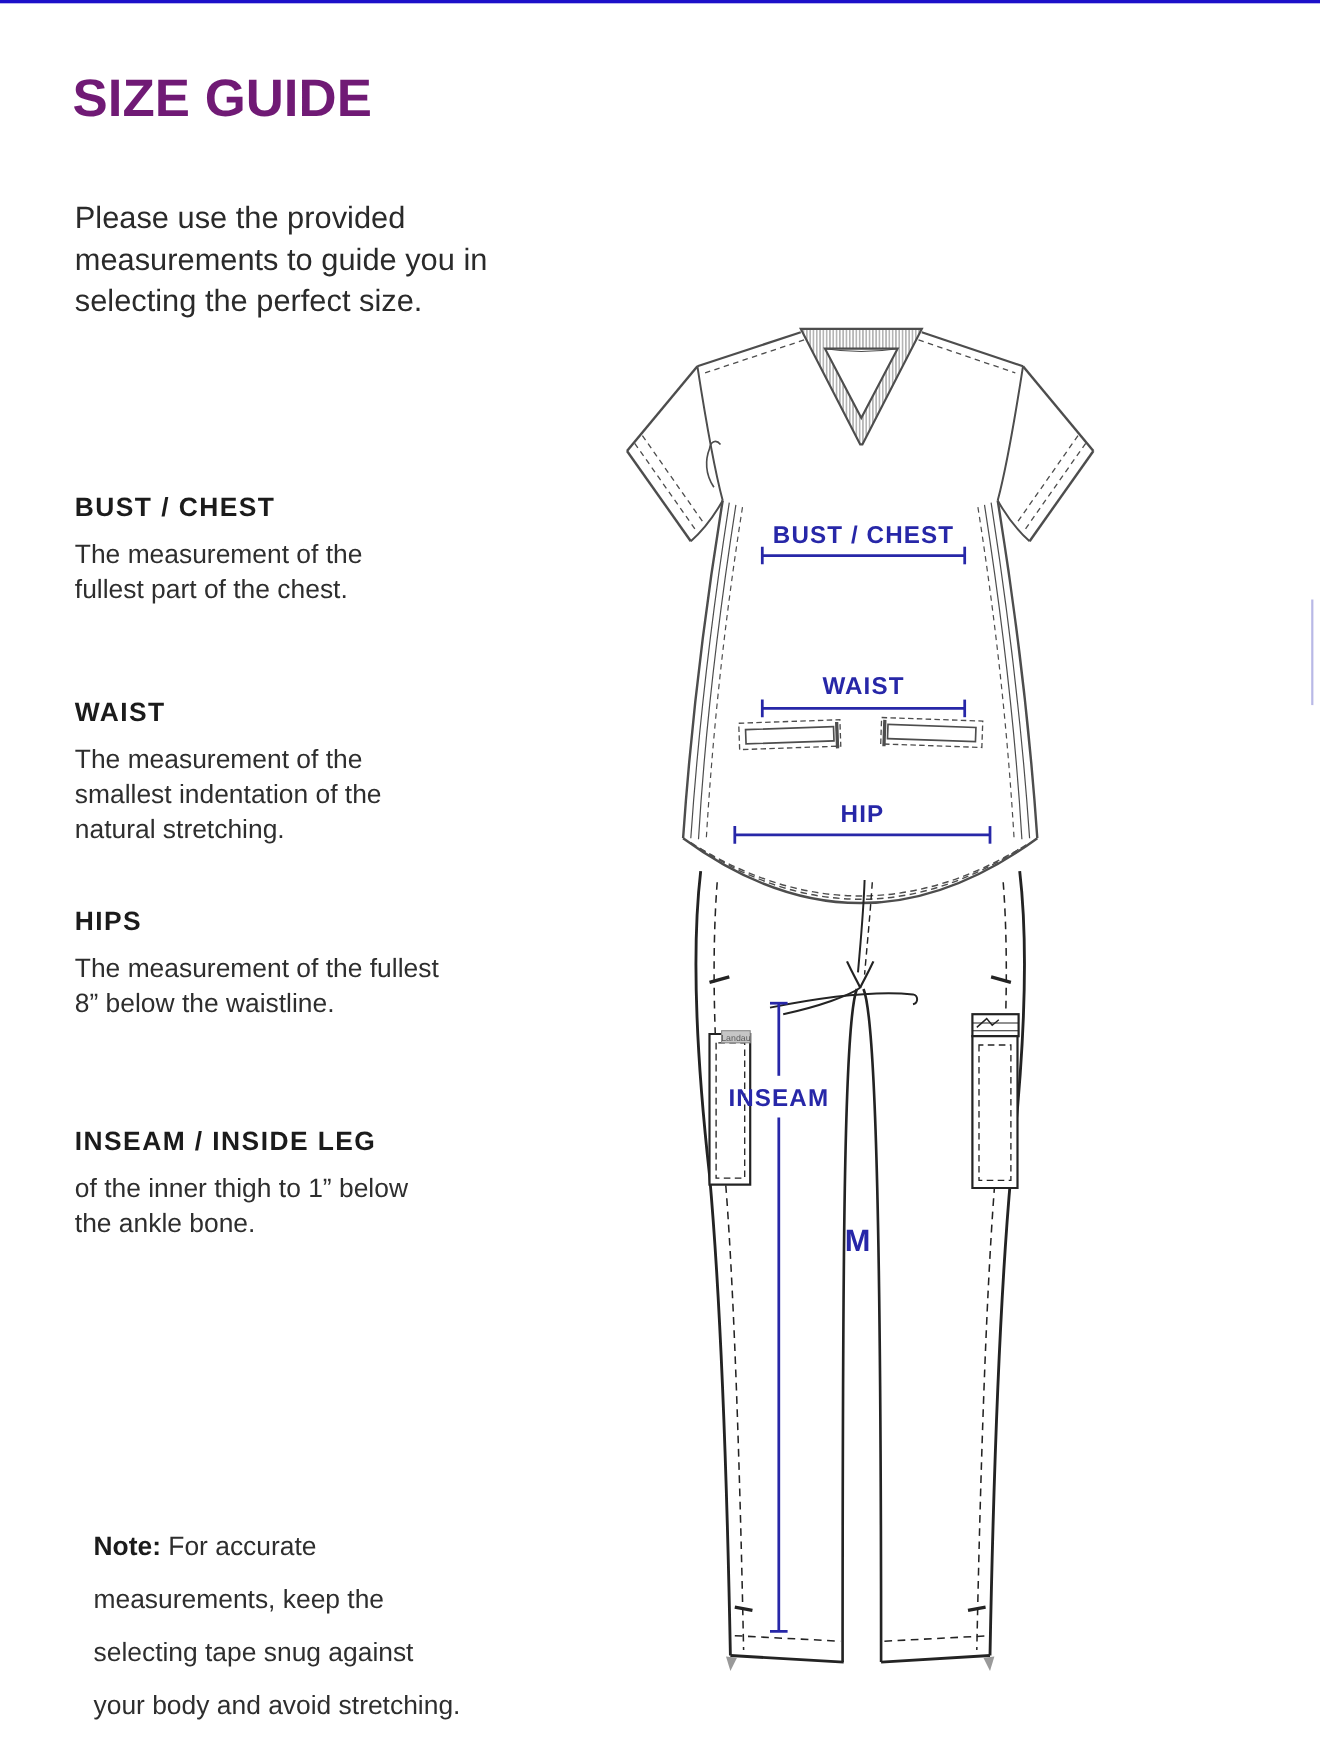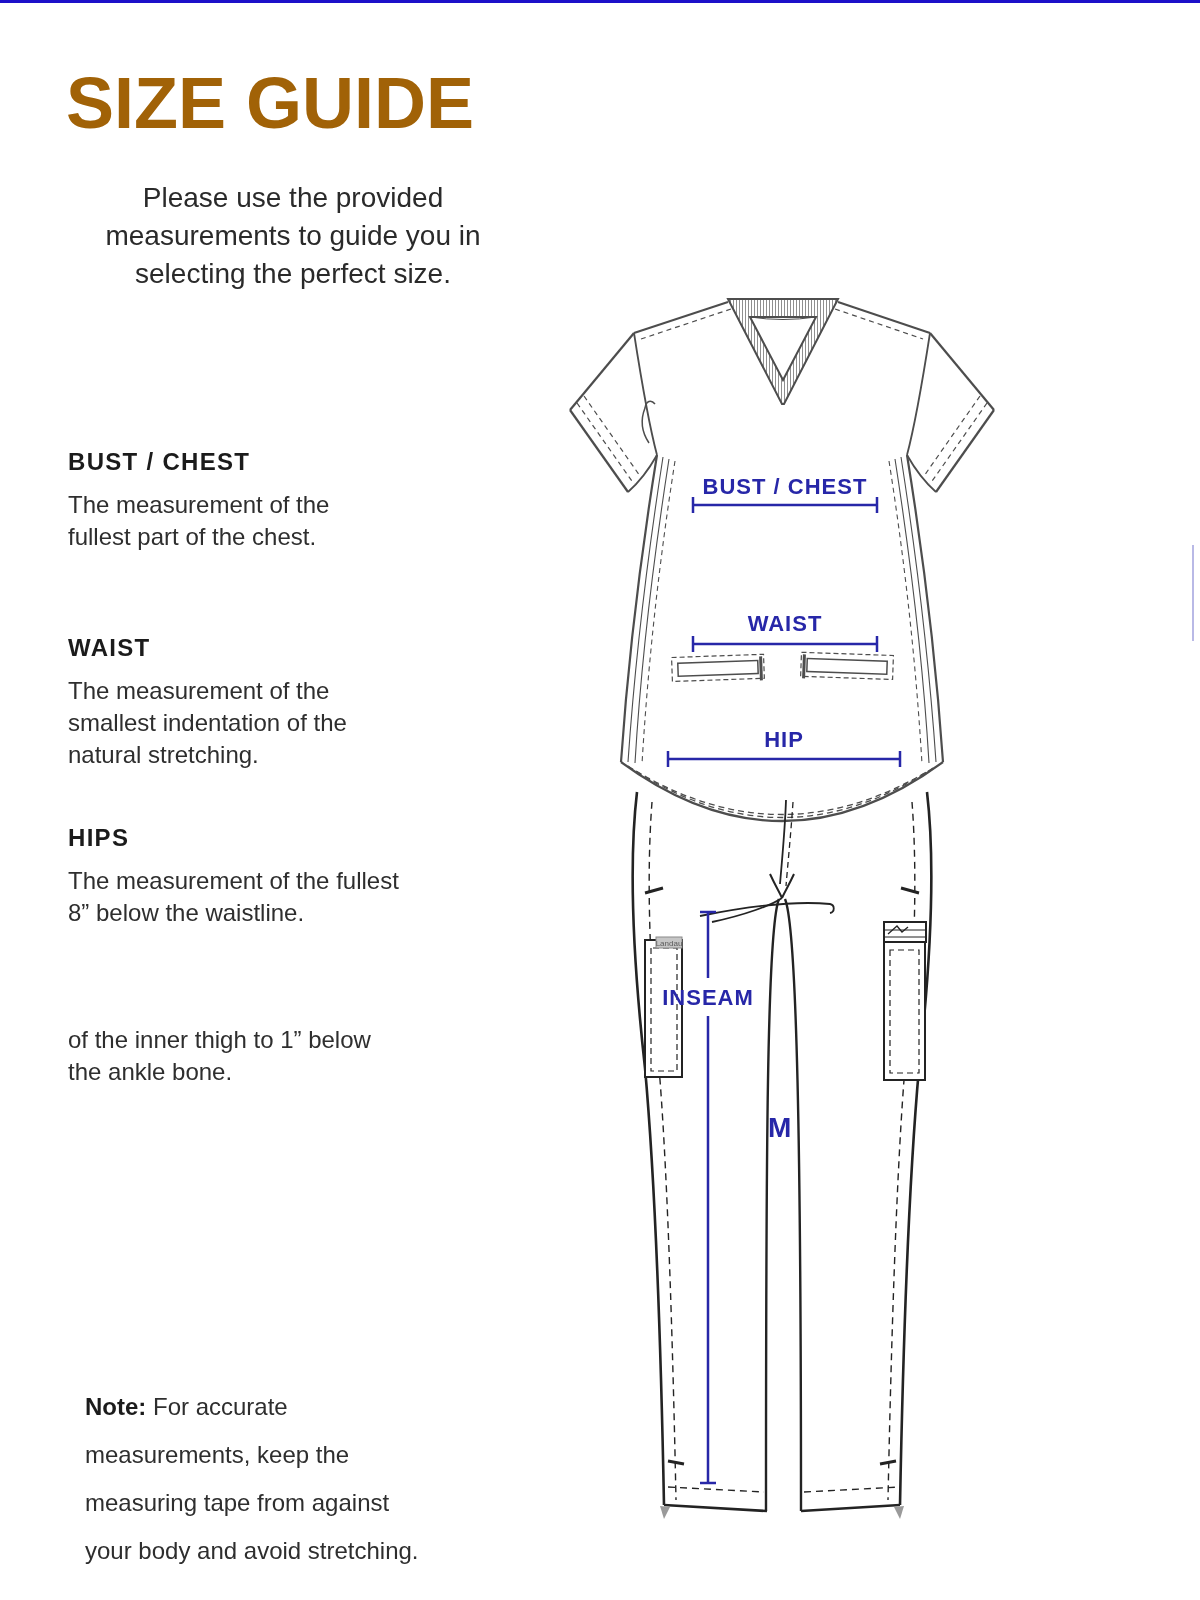--- a/index.html
+++ b/index.html
@@ -4,25 +4,25 @@
 <style>
   html,body{margin:0;padding:0;}
   body{
     width:1200px;height:1600px;position:relative;background:#ffffff;
     font-family:"Liberation Sans", sans-serif;color:#1f1f1f;overflow:hidden;
   }
   .top-border{position:absolute;left:0;top:0;width:1200px;height:3px;background:#1c10c9;}
   .edge-artifact{position:absolute;left:1192px;top:545px;width:2px;height:96px;background:#b9b9e6;}
   .page-title{
     position:absolute;left:66px;top:62px;margin:0;
-    font-size:72px;font-weight:bold;letter-spacing:0px;color:#a16207;
+    font-size:48px;font-weight:bold;letter-spacing:0px;color:#701a75;
   }
   .intro{
     position:absolute;left:68px;top:179px;width:450px;margin:0;
-    font-size:28px;line-height:38px;color:#2a2a2a;text-align:center;
+    font-size:28px;line-height:38px;color:#2a2a2a;
   }
   .sec{position:absolute;left:68px;}
   .sec-h{
     margin:0 0 13px 0;font-size:24px;font-weight:bold;letter-spacing:1.3px;color:#1b1b1b;
   }
   .sec-line{margin:0;font-size:24px;line-height:32px;color:#2e2e2e;}
   .sec-bust{top:448px;}
   .sec-waist{top:634px;}
   .sec-hips{top:824px;}
   .sec-inseam{top:1024px;}
@@ -58,28 +58,29 @@
   <p class="sec-line">natural stretching.</p>
 </section>
 
 <section class="sec sec-hips">
   <h2 class="sec-h">HIPS</h2>
   <p class="sec-line">The measurement of the fullest</p>
   <p class="sec-line">8” below the waistline.</p>
 </section>
 
 <section class="sec sec-inseam">
+  <h2 class="sec-h">INSEAM / INSIDE LEG</h2>
   <p class="sec-line">of the inner thigh to 1” below</p>
   <p class="sec-line">the ankle bone.</p>
 </section>
 
 <div class="note">
   <p class="note-line"><span class="bold">Note:</span> <span>For accurate</span></p>
   <p class="note-line">measurements, keep the</p>
-  <p class="note-line">measuring tape from against</p>
+  <p class="note-line">selecting tape snug against</p>
   <p class="note-line">your body and avoid stretching.</p>
 </div>
 
 <svg class="diagram" viewBox="535 278 470 1285" width="470" height="1285" xmlns="http://www.w3.org/2000/svg">
   <defs>
     <pattern id="rib" width="3" height="6" patternUnits="userSpaceOnUse">
       <path d="M1.5,0 V6" stroke="#8f8f8f" stroke-width="1"></path>
     </pattern>
   </defs>
 

